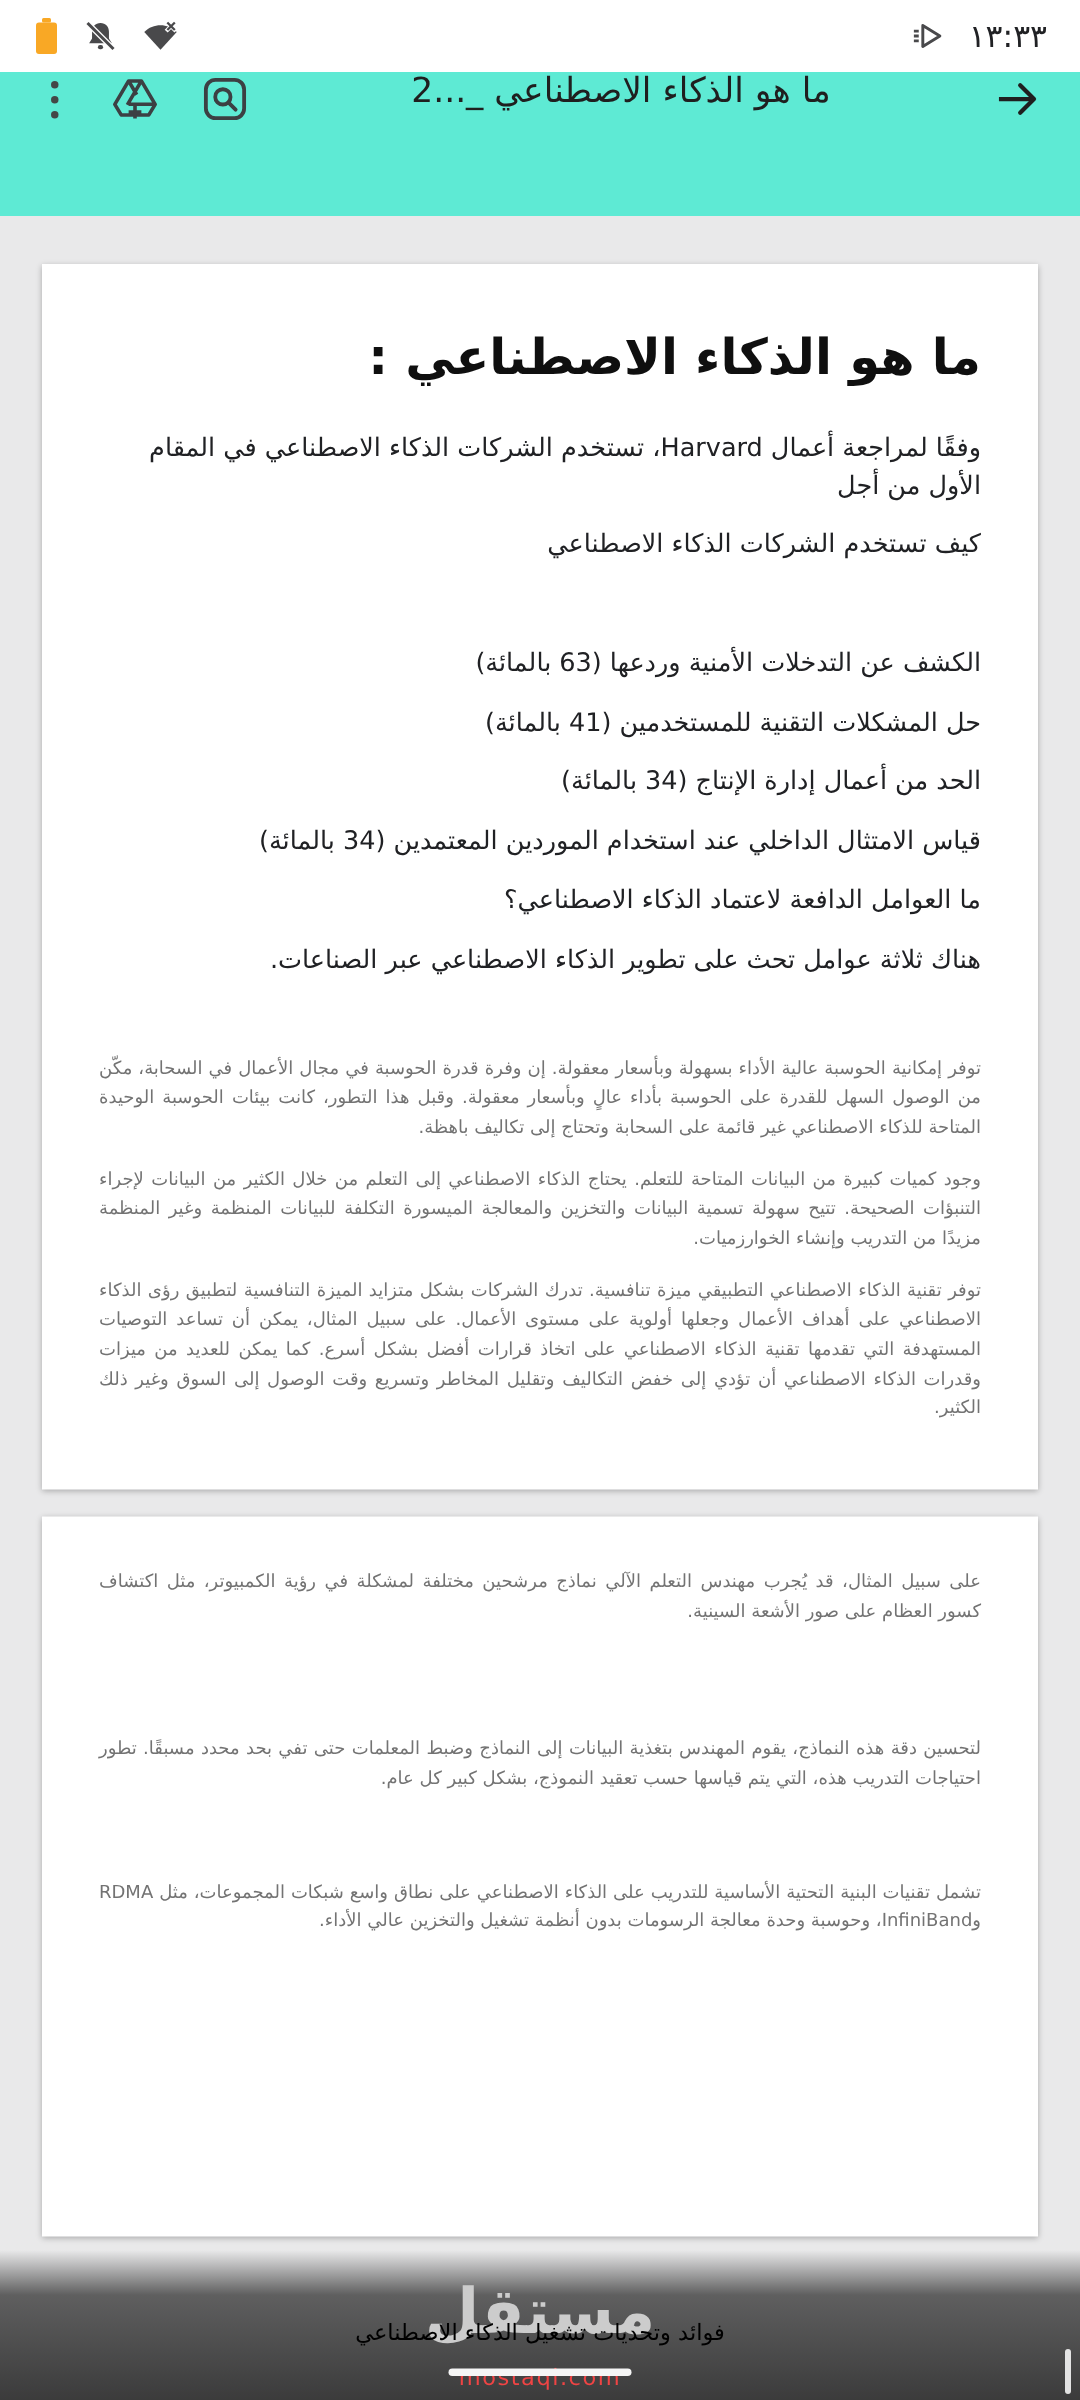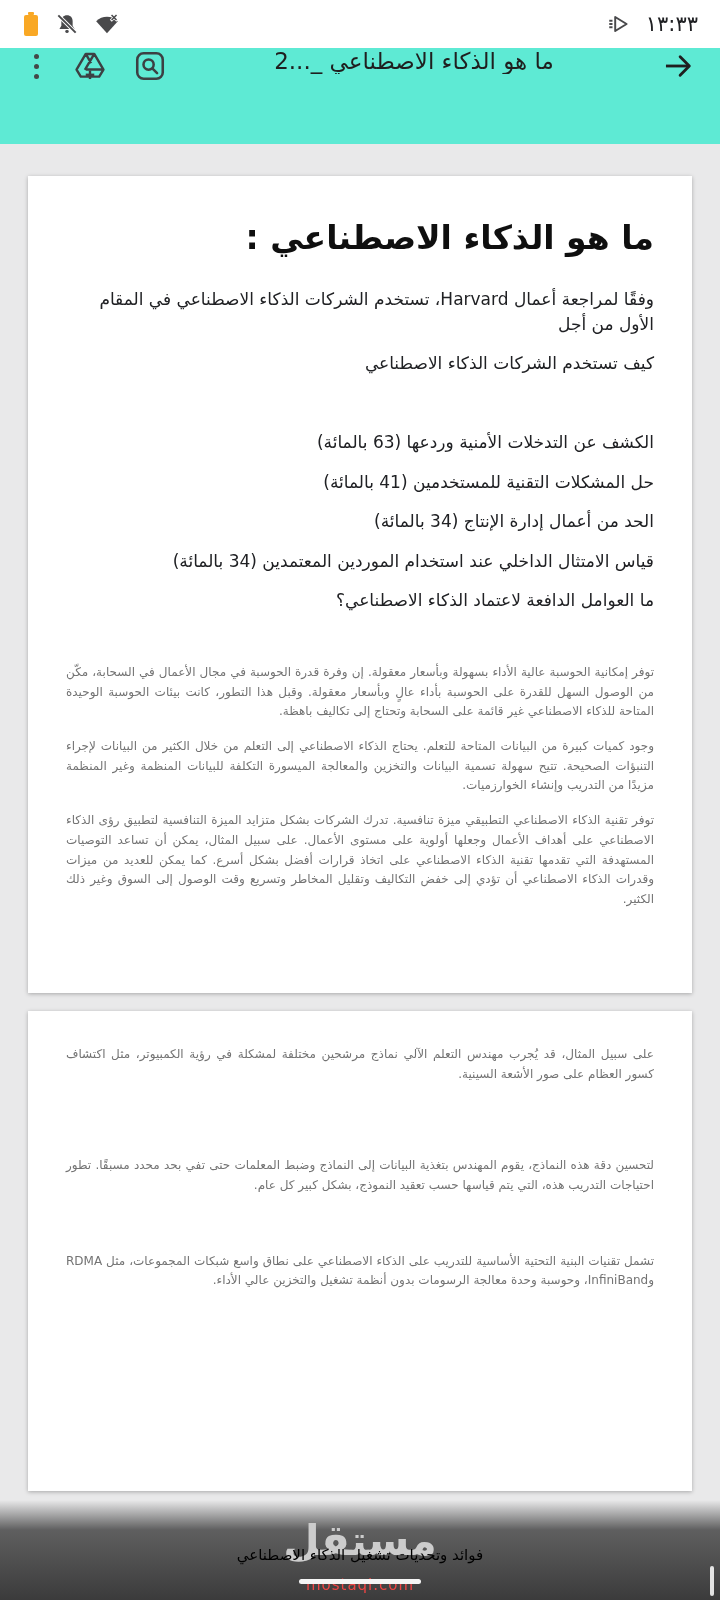--- a/index.html
+++ b/index.html
@@ -165,20 +165,21 @@
     <div class="p-title">ما هو الذكاء الاصطناعي :</div>
 
     <div class="line">وفقًا لمراجعة أعمال Harvard، تستخدم الشركات الذكاء الاصطناعي في المقام الأول من أجل</div>
     <div class="line">كيف تستخدم الشركات الذكاء الاصطناعي</div>
 
     <div class="line list-start">الكشف عن التدخلات الأمنية وردعها (63 بالمائة)</div>
     <div class="line">حل المشكلات التقنية للمستخدمين (41 بالمائة)</div>
     <div class="line">الحد من أعمال إدارة الإنتاج (34 بالمائة)</div>
     <div class="line">قياس الامتثال الداخلي عند استخدام الموردين المعتمدين (34 بالمائة)</div>
     <div class="line">ما العوامل الدافعة لاعتماد الذكاء الاصطناعي؟</div>
+    <div class="line">هناك ثلاثة عوامل تحث على تطوير الذكاء الاصطناعي عبر الصناعات.</div>
 
     <div class="para gap-lg">توفر إمكانية الحوسبة عالية الأداء بسهولة وبأسعار معقولة. إن وفرة قدرة الحوسبة في مجال الأعمال في السحابة، مكّن من الوصول السهل للقدرة على الحوسبة بأداء عالٍ وبأسعار معقولة. وقبل هذا التطور، كانت بيئات الحوسبة الوحيدة المتاحة للذكاء الاصطناعي غير قائمة على السحابة وتحتاج إلى تكاليف باهظة.</div>
     <div class="para">وجود كميات كبيرة من البيانات المتاحة للتعلم. يحتاج الذكاء الاصطناعي إلى التعلم من خلال الكثير من البيانات لإجراء التنبؤات الصحيحة. تتيح سهولة تسمية البيانات والتخزين والمعالجة الميسورة التكلفة للبيانات المنظمة وغير المنظمة مزيدًا من التدريب وإنشاء الخوارزميات.</div>
     <div class="para">توفر تقنية الذكاء الاصطناعي التطبيقي ميزة تنافسية. تدرك الشركات بشكل متزايد الميزة التنافسية لتطبيق رؤى الذكاء الاصطناعي على أهداف الأعمال وجعلها أولوية على مستوى الأعمال. على سبيل المثال، يمكن أن تساعد التوصيات المستهدفة التي تقدمها تقنية الذكاء الاصطناعي على اتخاذ قرارات أفضل بشكل أسرع. كما يمكن للعديد من ميزات وقدرات الذكاء الاصطناعي أن تؤدي إلى خفض التكاليف وتقليل المخاطر وتسريع وقت الوصول إلى السوق وغير ذلك الكثير.</div>
 
   </div>
 
   <div class="page page2">
     <div class="para p2-a">على سبيل المثال، قد يُجرب مهندس التعلم الآلي نماذج مرشحين مختلفة لمشكلة في رؤية الكمبيوتر، مثل اكتشاف كسور العظام على صور الأشعة السينية.</div>
     <div class="para p2-b">لتحسين دقة هذه النماذج، يقوم المهندس بتغذية البيانات إلى النماذج وضبط المعلمات حتى تفي بحد محدد مسبقًا. تطور احتياجات التدريب هذه، التي يتم قياسها حسب تعقيد النموذج، بشكل كبير كل عام.</div>

